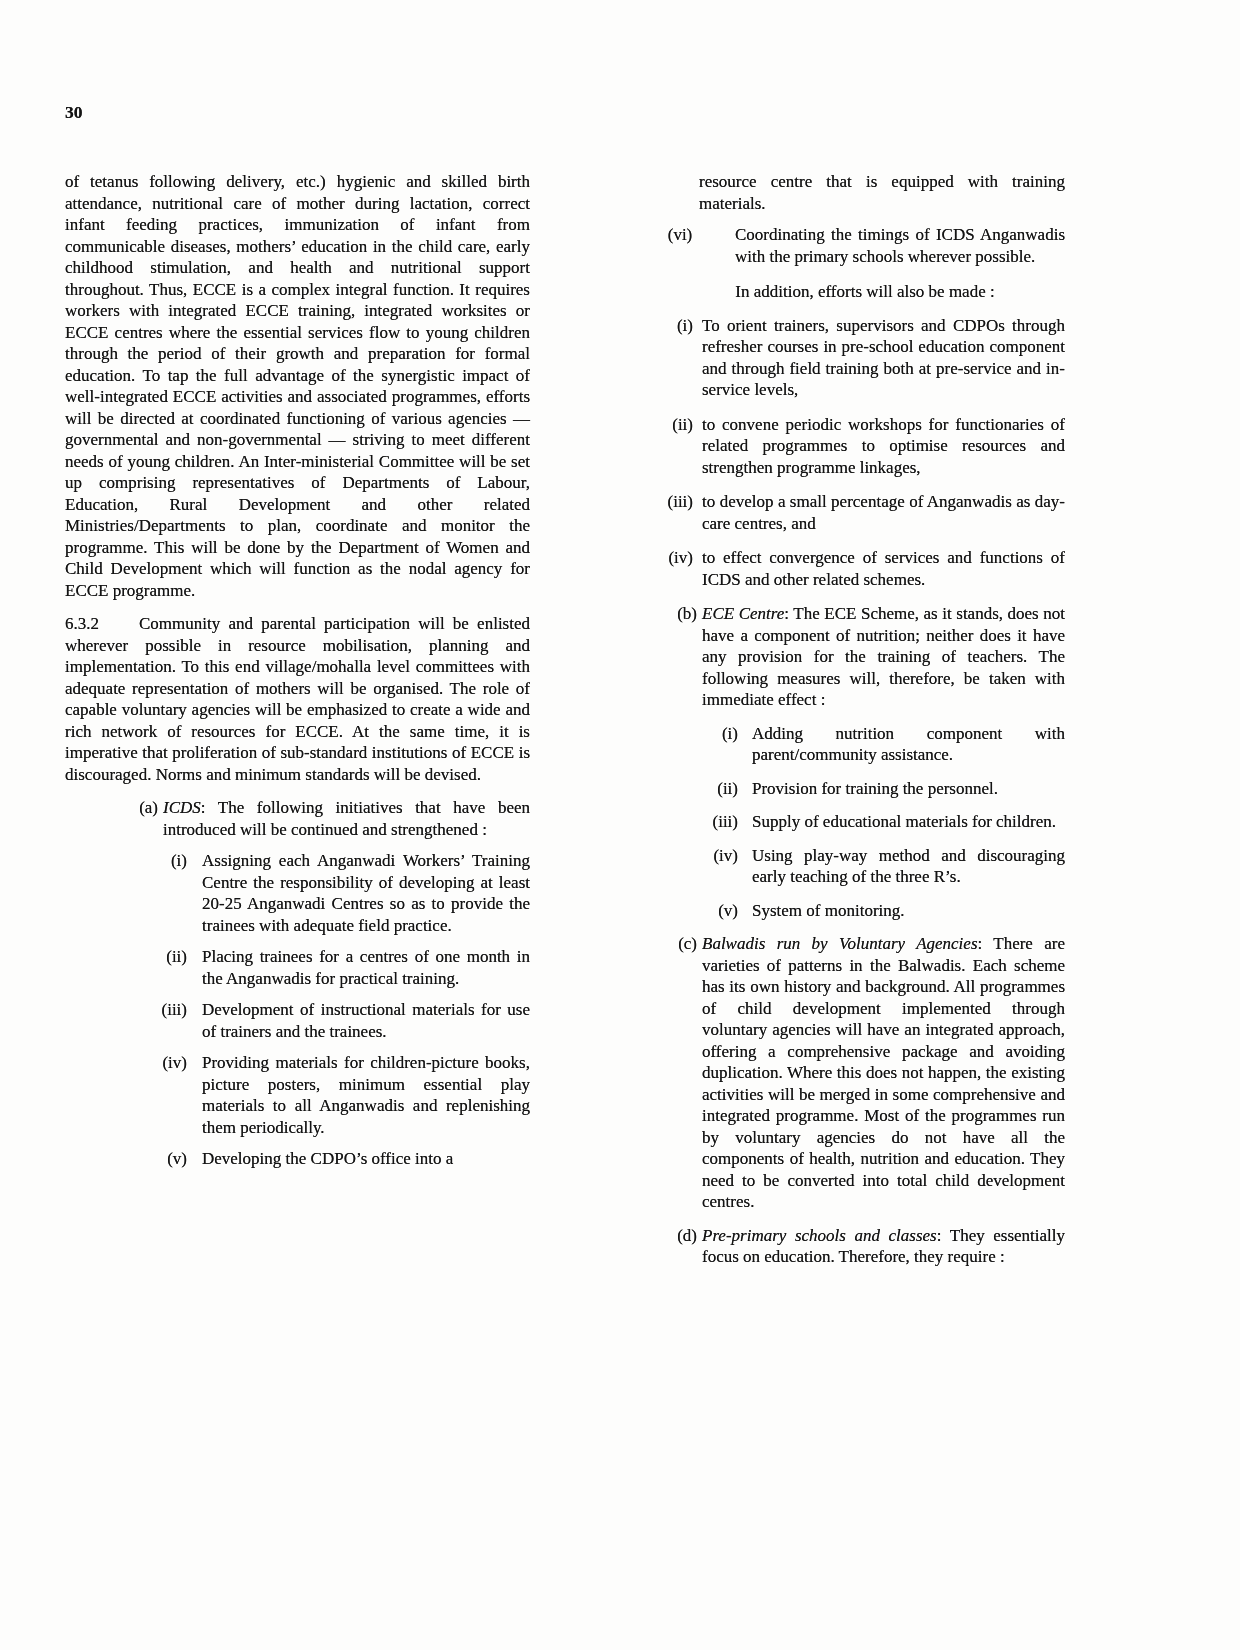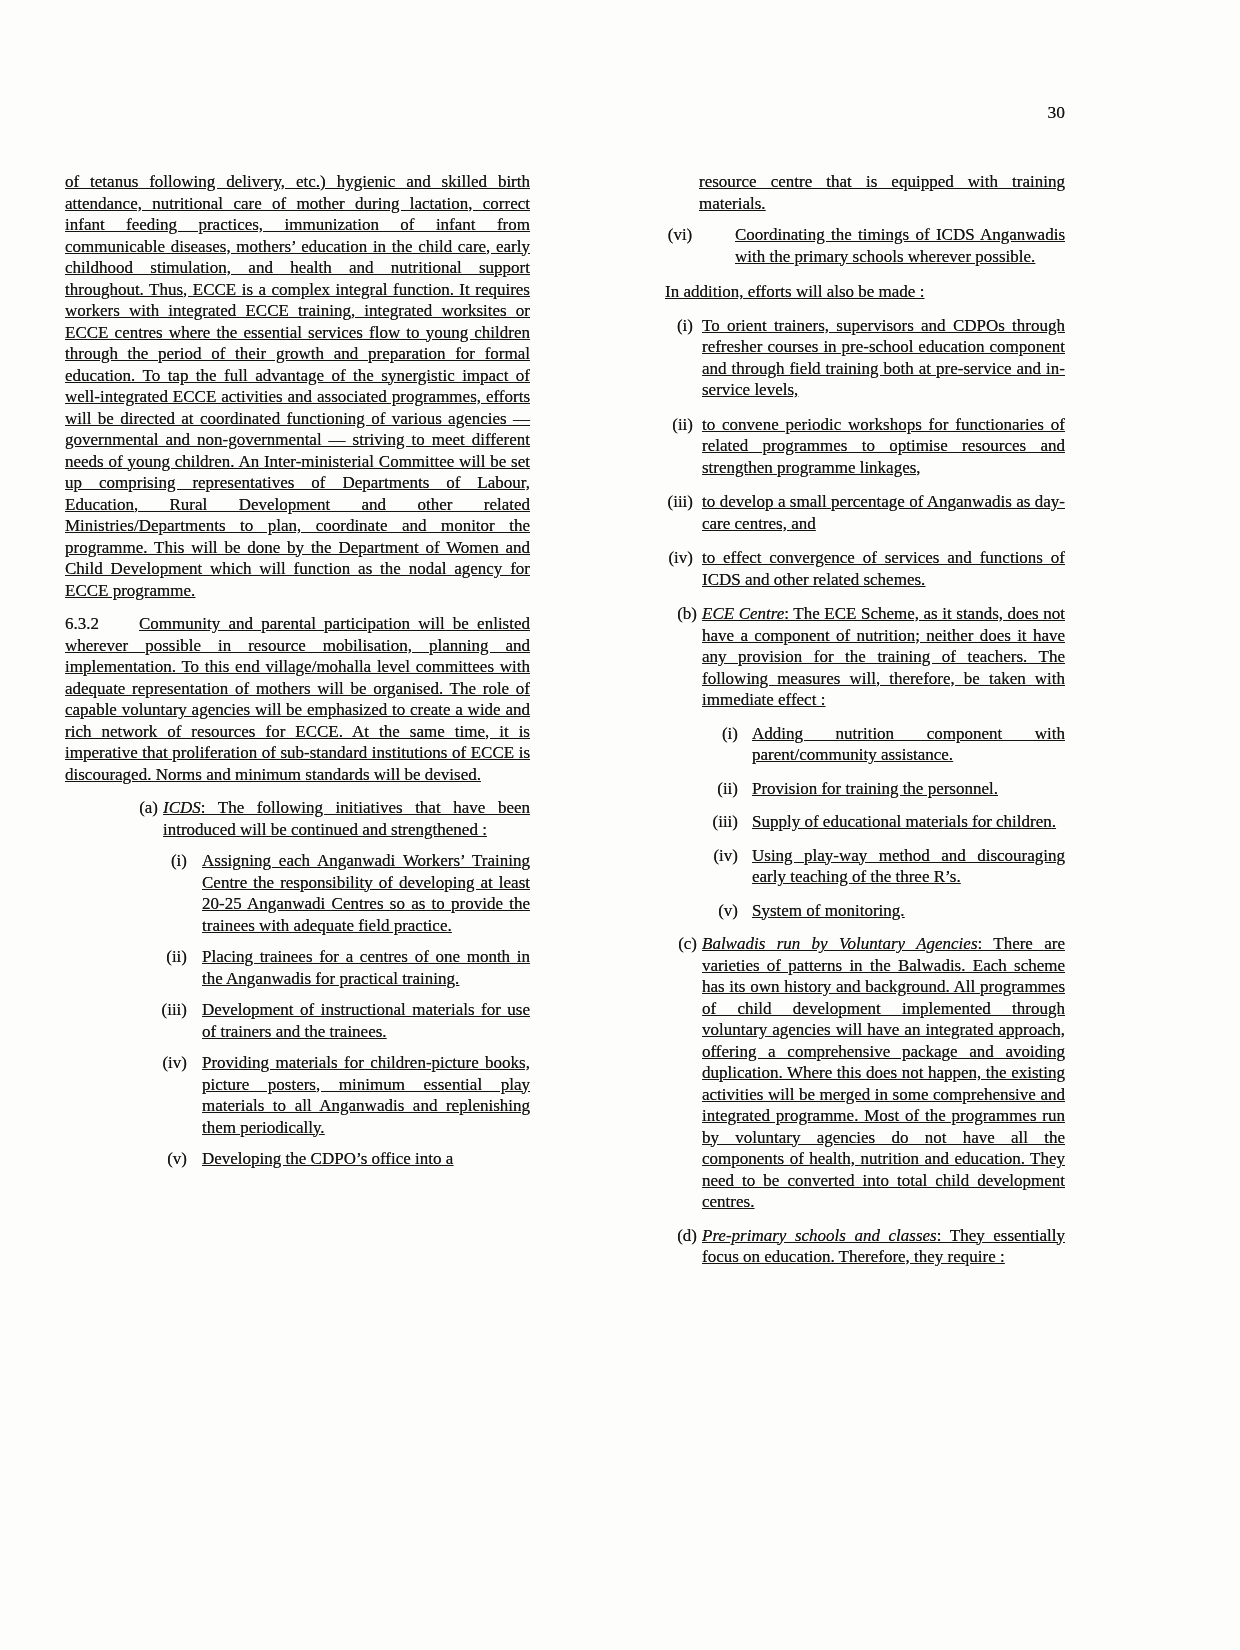--- a/index.html
+++ b/index.html
@@ -2,39 +2,39 @@
 <html><head>
 <meta charset="utf-8">
 <style>
   html,body { margin:0; padding:0; background:#e8e8e6; }
   .page {
     width:1240px; height:1650px; margin:0 auto; background:#fdfdfc;
     font-family:"Liberation Serif", serif; color:#141414; overflow:hidden;
     text-shadow:0 0 0.35px rgba(10,10,10,0.75);
   }
   .content { padding:102px 175px 0 65px; }
-  .pageno { text-align:right; font-size:17.5px; margin-bottom:48px; }
-  .cols { display:flex; gap:105px;text-decoration:underline; }
+  .pageno { text-align:left; font-size:17.5px; margin-bottom:48px;font-weight:bold; }
+  .cols { display:flex; gap:105px; }
   .col-left { width:465px; flex:0 0 465px; }
   .col-right { width:430px; flex:0 0 430px; }
   .para, .li { font-size:17px; line-height:21.5px; text-align:justify; margin:0 0 12px 0; }
   .secnum { display:inline-block; margin-right:40px; }
   .lead { font-style:italic; }
   .li { position:relative; }
   .lbl { position:absolute; top:0; text-align:right; white-space:nowrap; }
   
   .l-a   { margin-left:98px; margin-bottom:10px; }
   .l-a > .lbl   { left:-98px;  width:93px; }
   .l-rom { margin-left:137px; margin-bottom:10px; }
   .l-rom > .lbl { left:-137px; width:122px; }
   
   .r-cont { margin-left:64px; margin-bottom:10px; }
   .r-vi   { margin-left:100px; margin-bottom:14px; }
   .r-vi > .lbl  { left:-100px; width:90px;text-align:center; }
-  .r-intro { margin-left:30px; margin-bottom:12px; text-align:left; }
+  .r-intro { margin-left:30px; margin-bottom:12px; text-align:center; }
   .r-rom  { margin-left:67px; margin-bottom:13px; }
   .r-rom > .lbl { left:-67px; width:58px; }
   .r-let  { margin-left:67px; margin-bottom:12px; }
   .r-let > .lbl { left:-67px; width:62px; }
   .r-sub  { margin-left:117px; margin-bottom:12px; }
   .r-sub > .lbl { left:-117px; width:103px; }
 </style>
 </head>
 <body>
 

